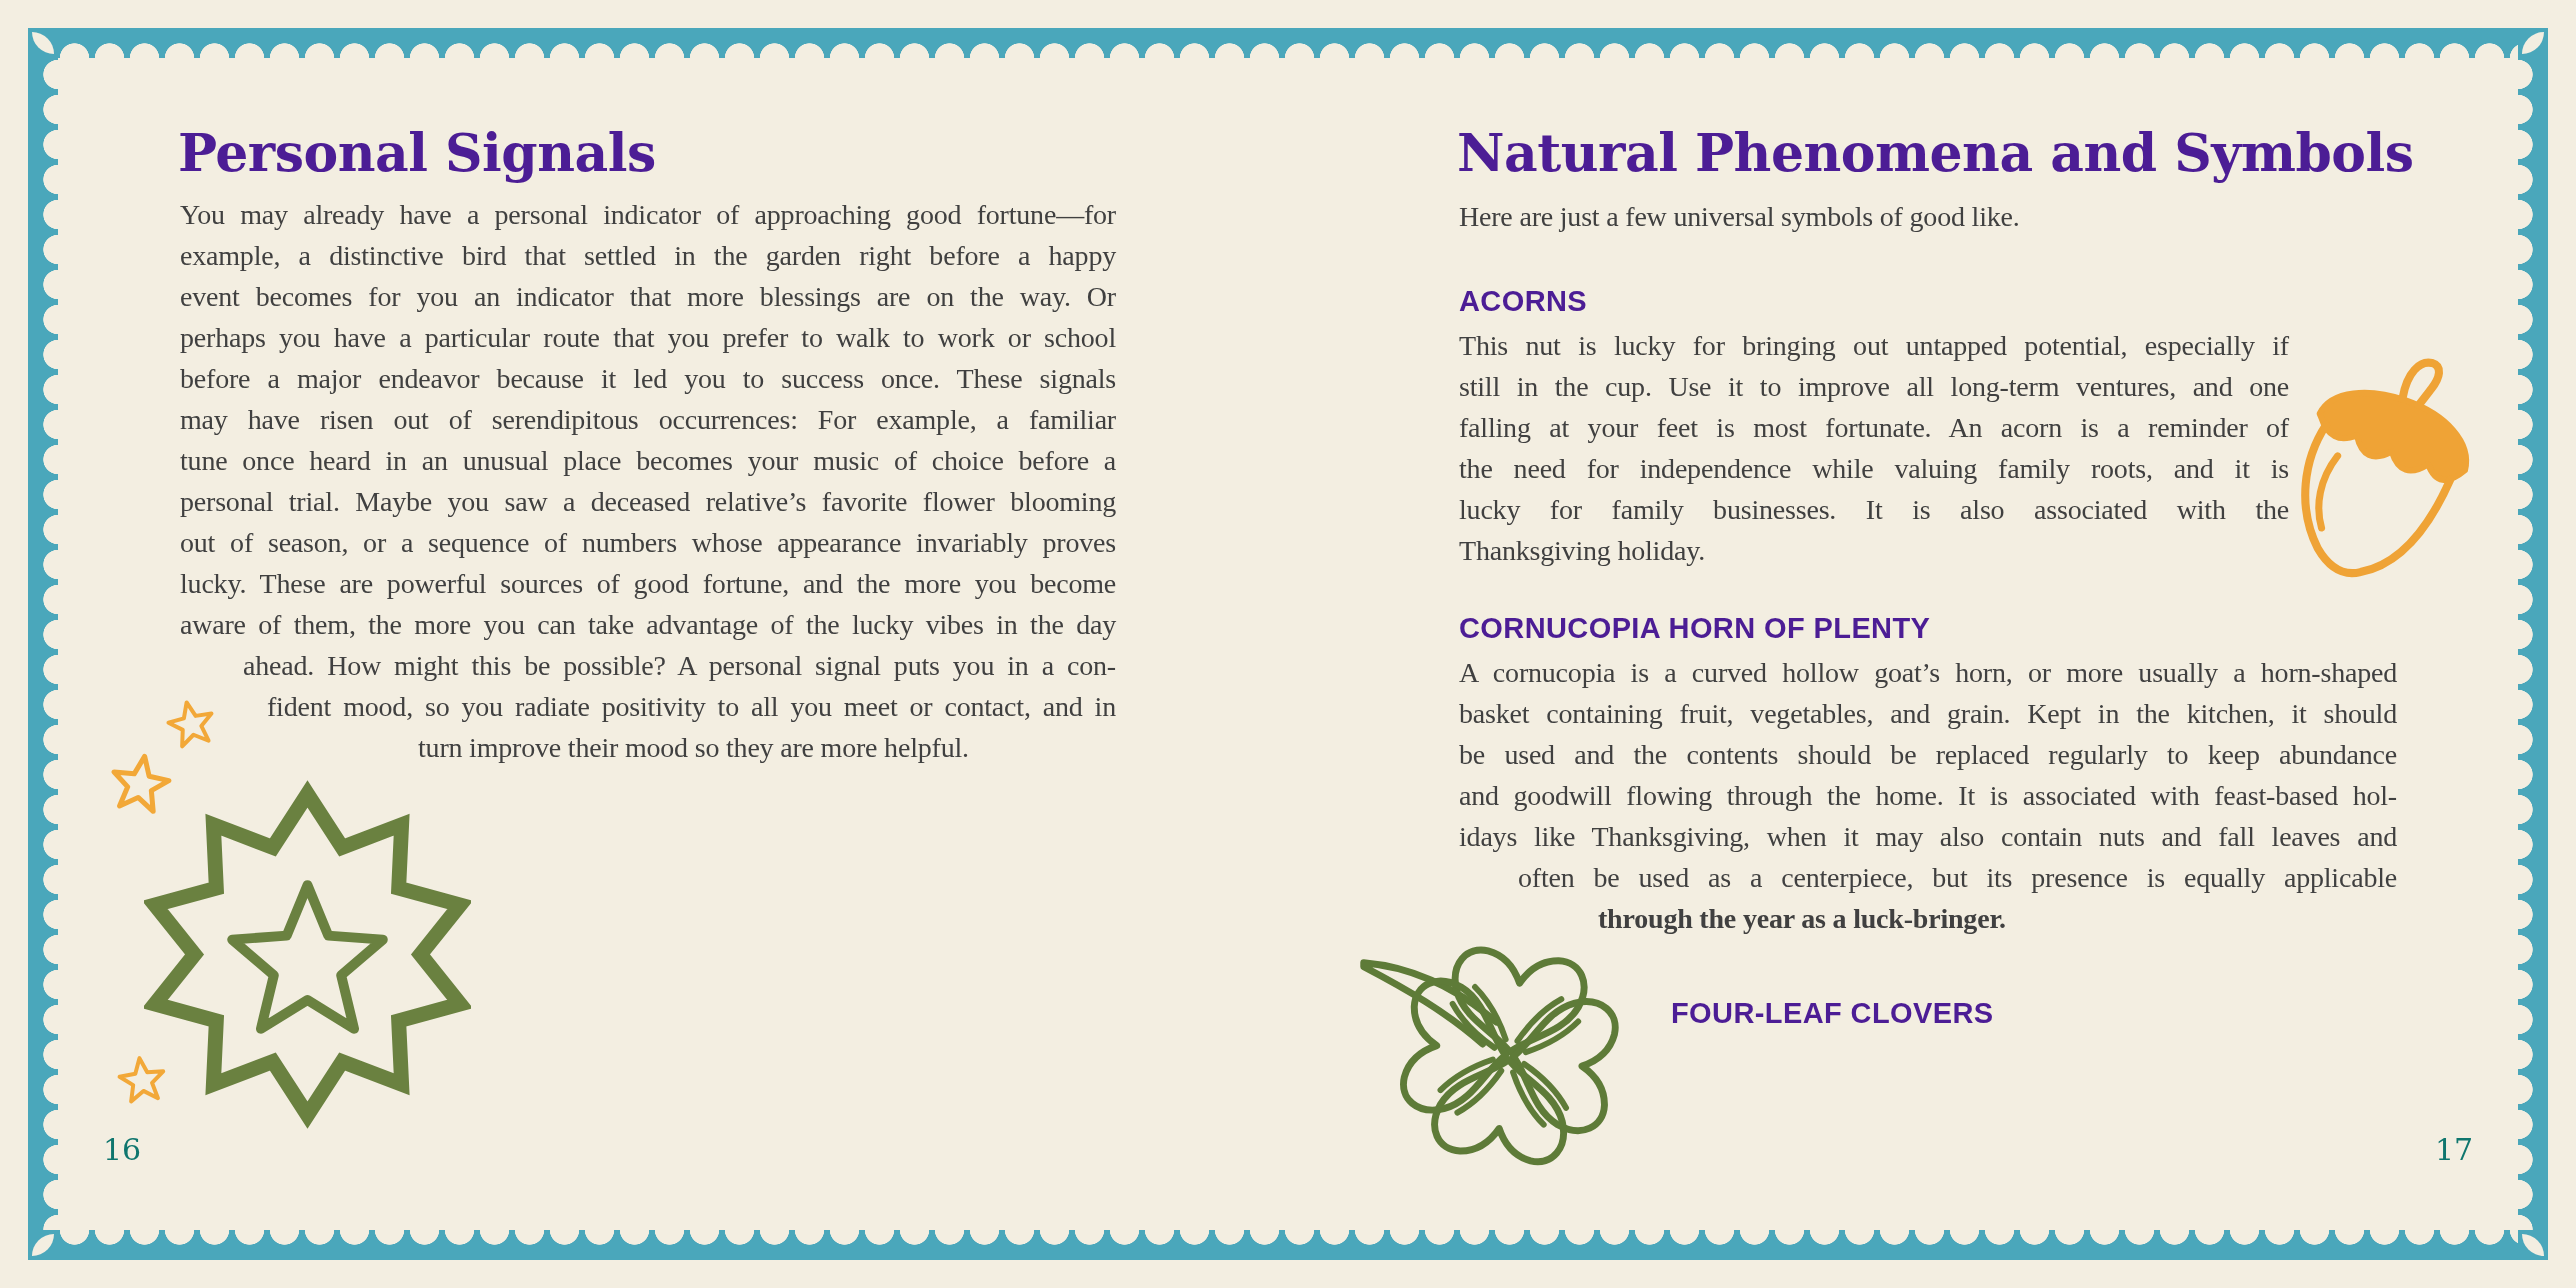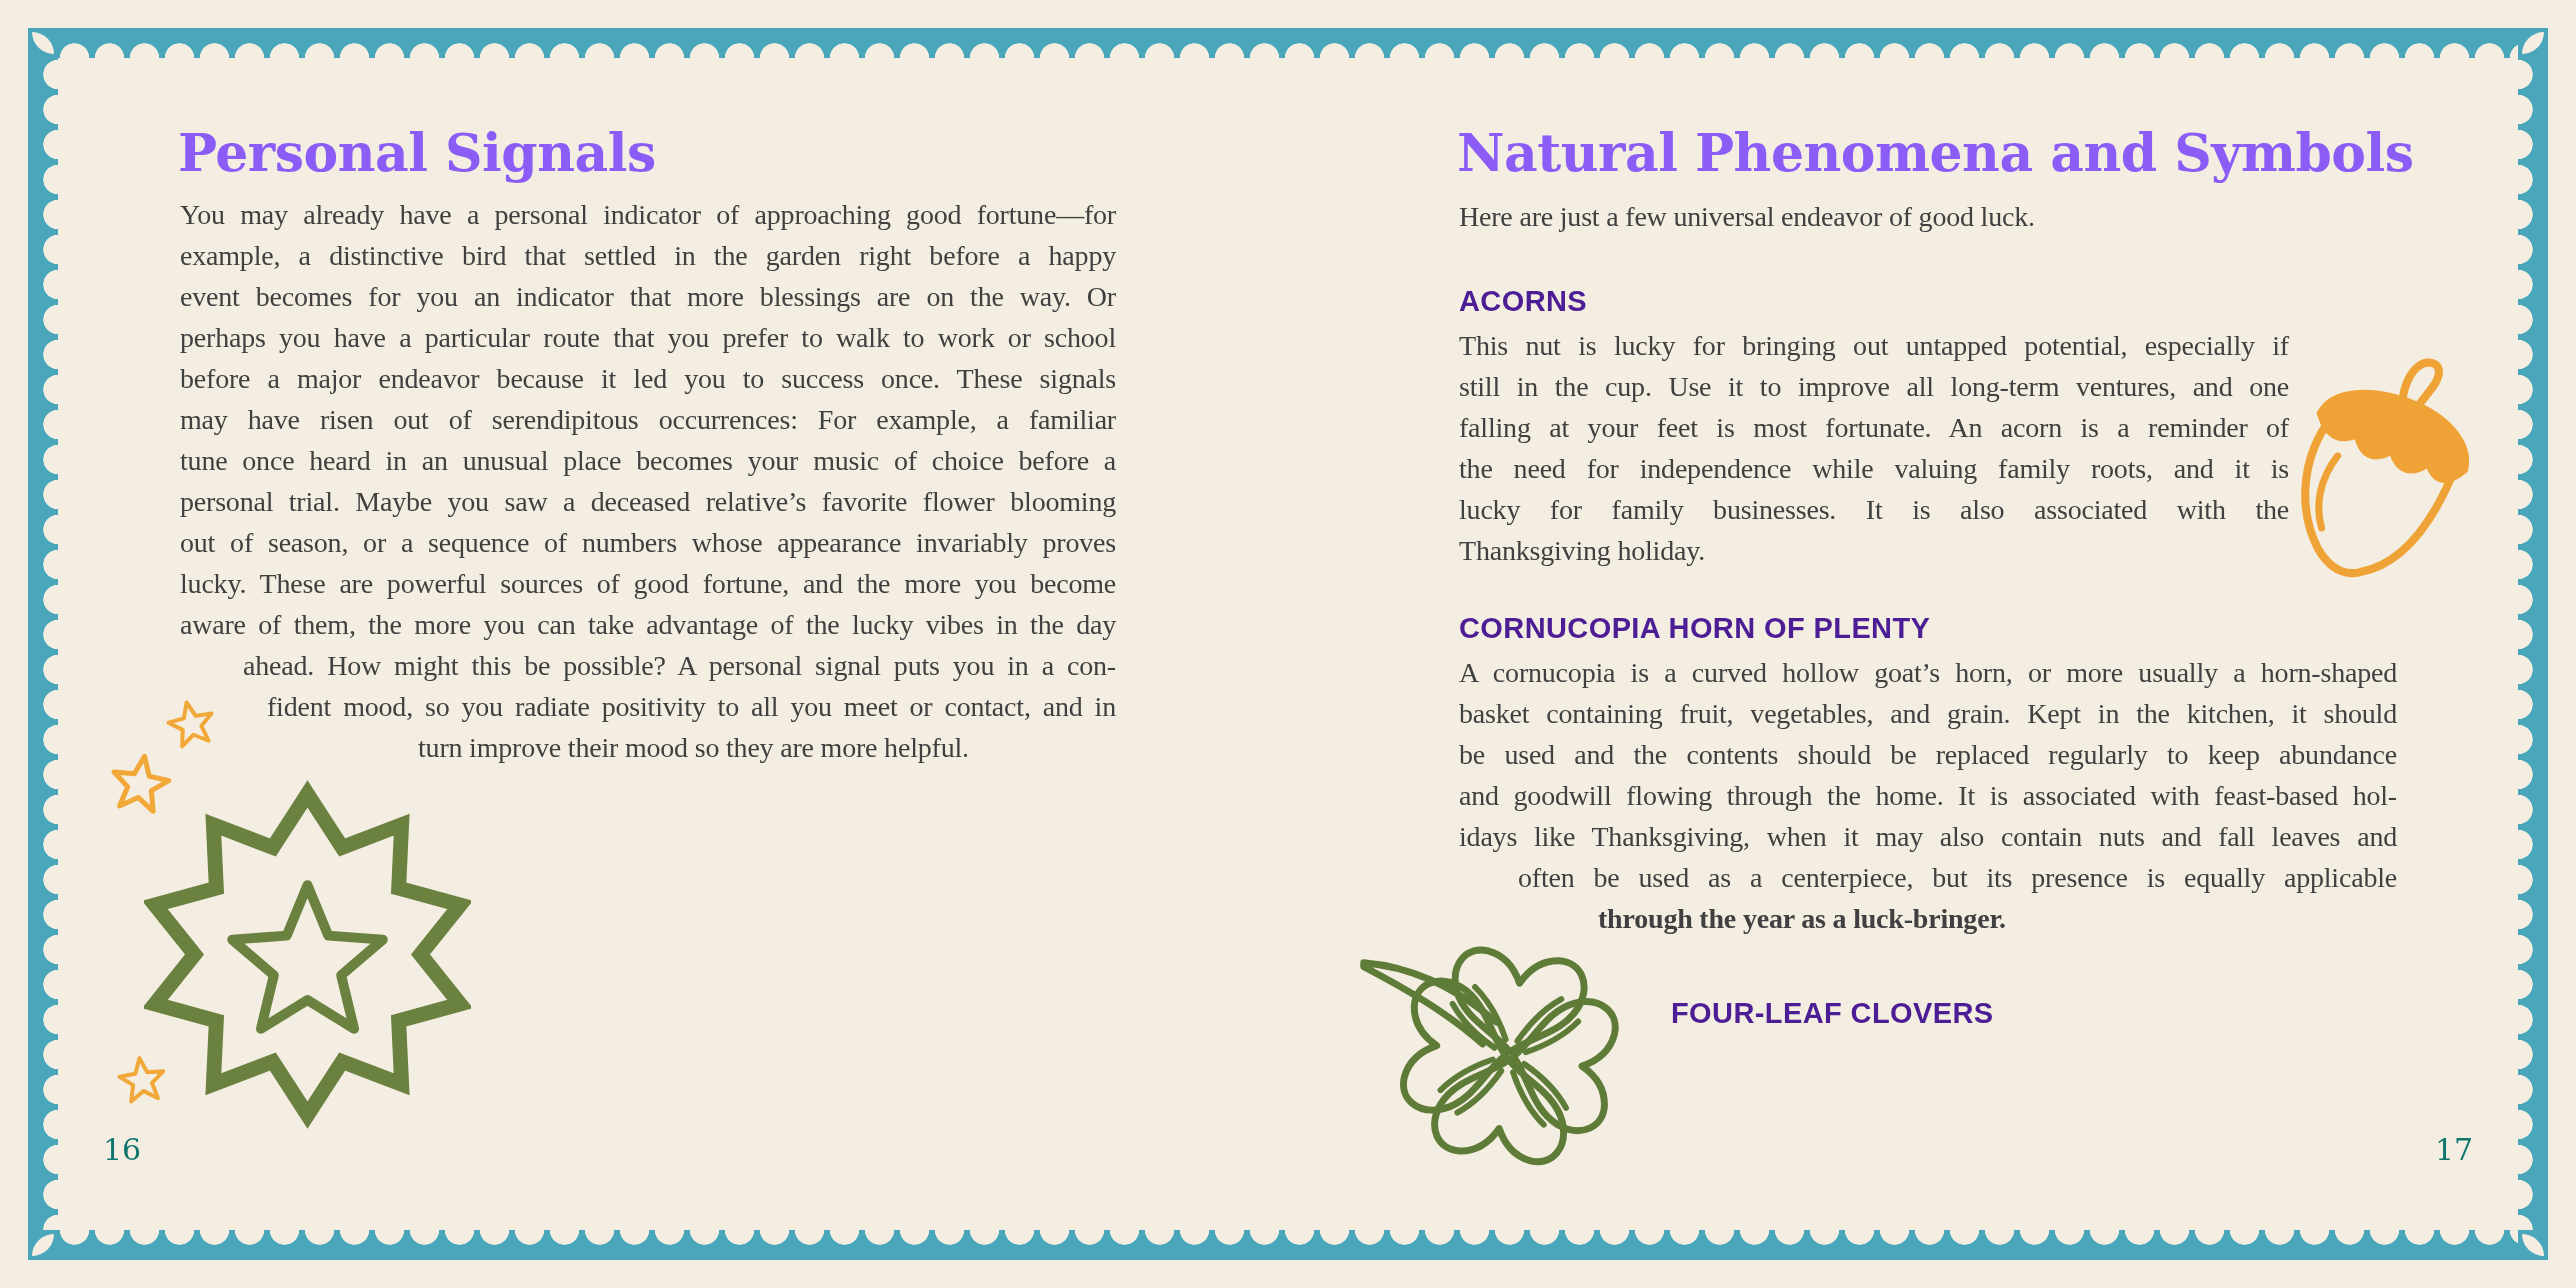--- a/index.html
+++ b/index.html
@@ -31,21 +31,21 @@
   .corner-tl{left:28px;top:28px;}   .corner-tl i{border-radius:0 100% 0 100%;}
   .corner-tr{right:28px;top:28px;}  .corner-tr i{border-radius:100% 0 100% 0;}
   .corner-bl{left:28px;bottom:28px;}.corner-bl i{border-radius:100% 0 100% 0;}
   .corner-br{right:28px;bottom:28px;}.corner-br i{border-radius:0 100% 0 100%;}
 
   
   .chapter-title{
     position:absolute;
     font-family:"DejaVu Serif", serif;
     font-weight:bold;font-size:52px;line-height:1;
-    color:#8b5cf6;white-space:nowrap;letter-spacing:-0.5px;
+    color:#4c1d95;white-space:nowrap;letter-spacing:-0.5px;
   }
   .bodyblock{position:absolute;font-size:28px;line-height:41px;color:#404040;letter-spacing:-0.2px;}
   .tline{text-align:justify;text-align-last:justify;}
   .tline.nojust{text-align-last:auto;}
   .subhead{
     position:absolute;
     font-family:"Liberation Sans", sans-serif;
     font-weight:bold;font-size:29px;line-height:1;
     color:#4c1d95;letter-spacing:0.4px;white-space:nowrap;
   }
@@ -110,21 +110,21 @@
   </svg>
   <svg class="deco" style="left:117px;top:1054px;transform:rotate(-7deg);" width="50" height="50" viewBox="0 0 50 50">
     <path d="M25,4 L31,19 L47,20 L34.5,30 L38.5,46 L25,37 L11.5,46 L15.5,30 L3,20 L19,19 Z" fill="none" stroke="#f2a838" stroke-width="4" stroke-linejoin="round"></path>
   </svg>
 
   <div class="pagenum" style="left:103px;top:1135px;">16</div>
 
   <div class="chapter-title" style="left:1457px;top:127px;">Natural Phenomena and Symbols</div>
 
   <div class="bodyblock" style="left:1459px;top:196px;width:938px;">
-    <div class="tline nojust">Here are just a few universal endeavor of good luck.</div>
+    <div class="tline nojust">Here are just a few universal symbols of good like.</div>
   </div>
 
   <div class="subhead" style="left:1459px;top:287px;">ACORNS</div>
   <div class="bodyblock" style="left:1459px;top:325px;width:830px;">
       <div class="tline">This nut is lucky for bringing out untapped potential, especially if</div>
       <div class="tline">still in the cup. Use it to improve all long-term ventures, and one</div>
       <div class="tline">falling at your feet is most fortunate. An acorn is a reminder of</div>
       <div class="tline">the need for independence while valuing family roots, and it is</div>
       <div class="tline">lucky for family businesses. It is also associated with the</div>
       <div class="tline nojust">Thanksgiving holiday.</div>

